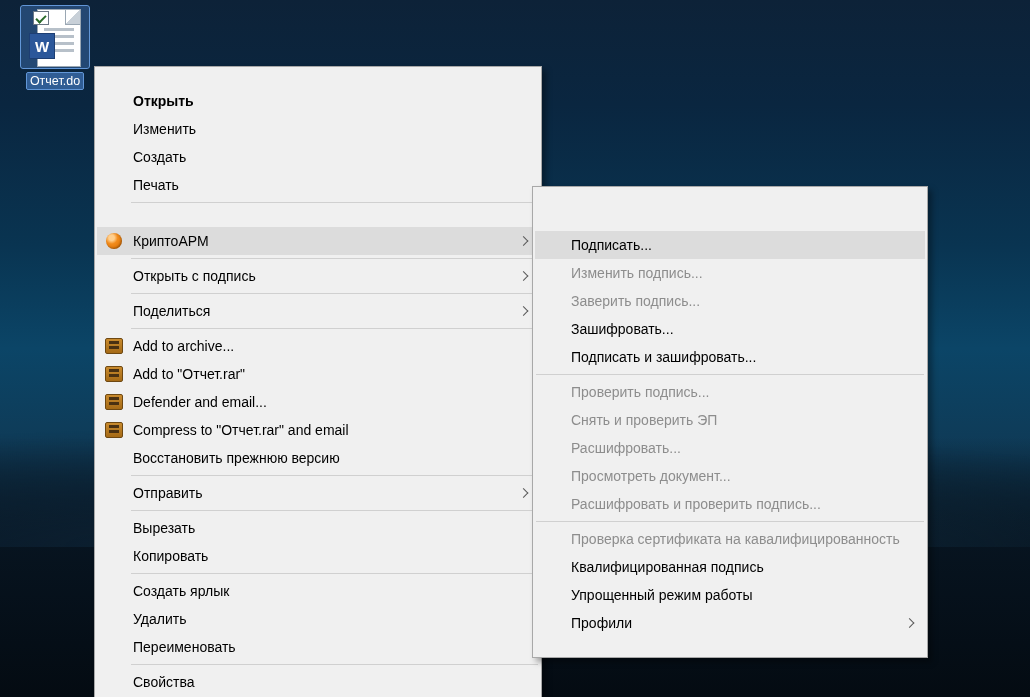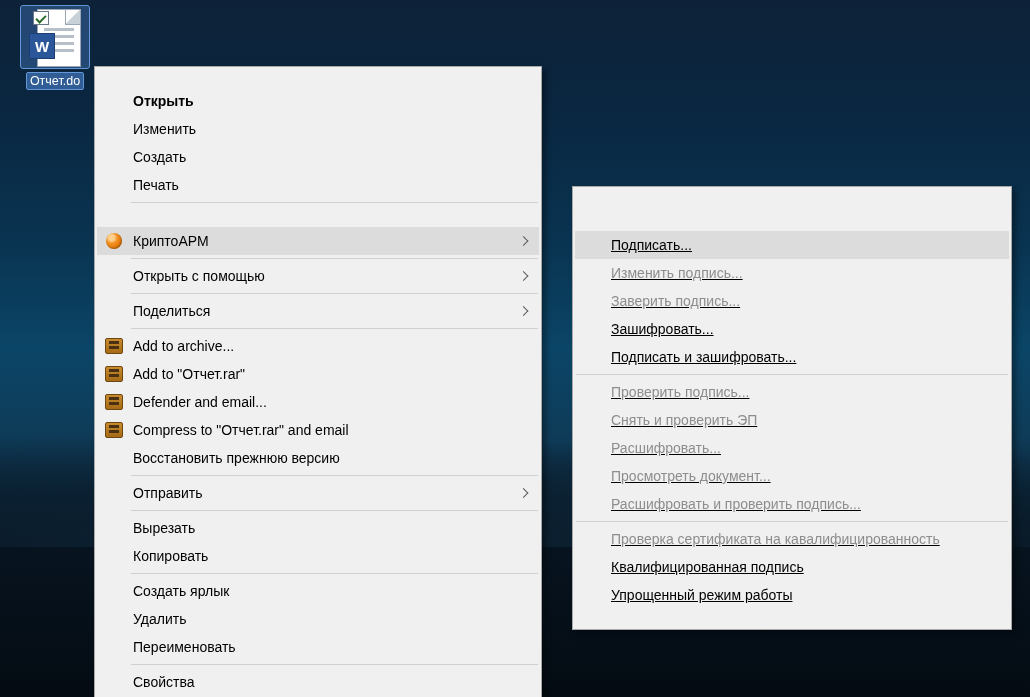--- a/index.html
+++ b/index.html
@@ -136,21 +136,21 @@
   .ic-rar::before{
     content:"";position:absolute;left:3px;right:3px;top:2px;height:3px;
     background:#4a3112;
   }
   .ic-rar::after{
     content:"";position:absolute;left:3px;right:3px;top:7px;height:3px;
     background:#4a3112;
   }
 
   #menu-main { top:66px; left:94px; width:448px; }
-  #menu-sub  { top:186px; left:572px; width:440px;text-decoration:underline; }
+  #menu-sub  { top:186px; left:532px; width:396px; }
 </style>
 </head>
 <body>
 
 <div class="horizon"></div>
 <div class="ridge"></div>
 
 <div class="desktop-icon selected">
   <div class="icon-box">
     <div class="word-doc">
@@ -187,21 +187,21 @@
   <div class="item hover">
     <span class="ico">
         <span class="ic-orange"></span>
       </span>
     <span>КриптоАРМ</span>
     <span class="arrow thin"></span>
   </div>
   <div class="sep"></div>
 
   <div class="item">
-    <span>Открыть с помощью</span>
+    <span>Открыть с подпись</span>
     <span class="arrow thin"></span>
   </div>
   <div class="sep"></div>
 
   <div class="item">
     <span>Поделиться</span>
     <span class="arrow thin"></span>
   </div>
   <div class="sep"></div>
 
@@ -301,13 +301,17 @@
 
   <div class="item disabled">
       <span>Проверка сертификата на кавалифицированность</span>
     </div>
   <div class="item">
       <span>Квалифицированная подпись</span>
     </div>
   <div class="item">
       <span>Упрощенный режим работы</span>
     </div>
+  <div class="item">
+    <span>Профили</span>
+    <span class="arrow thin"></span>
+  </div>
 </div>
 
 </body></html>

